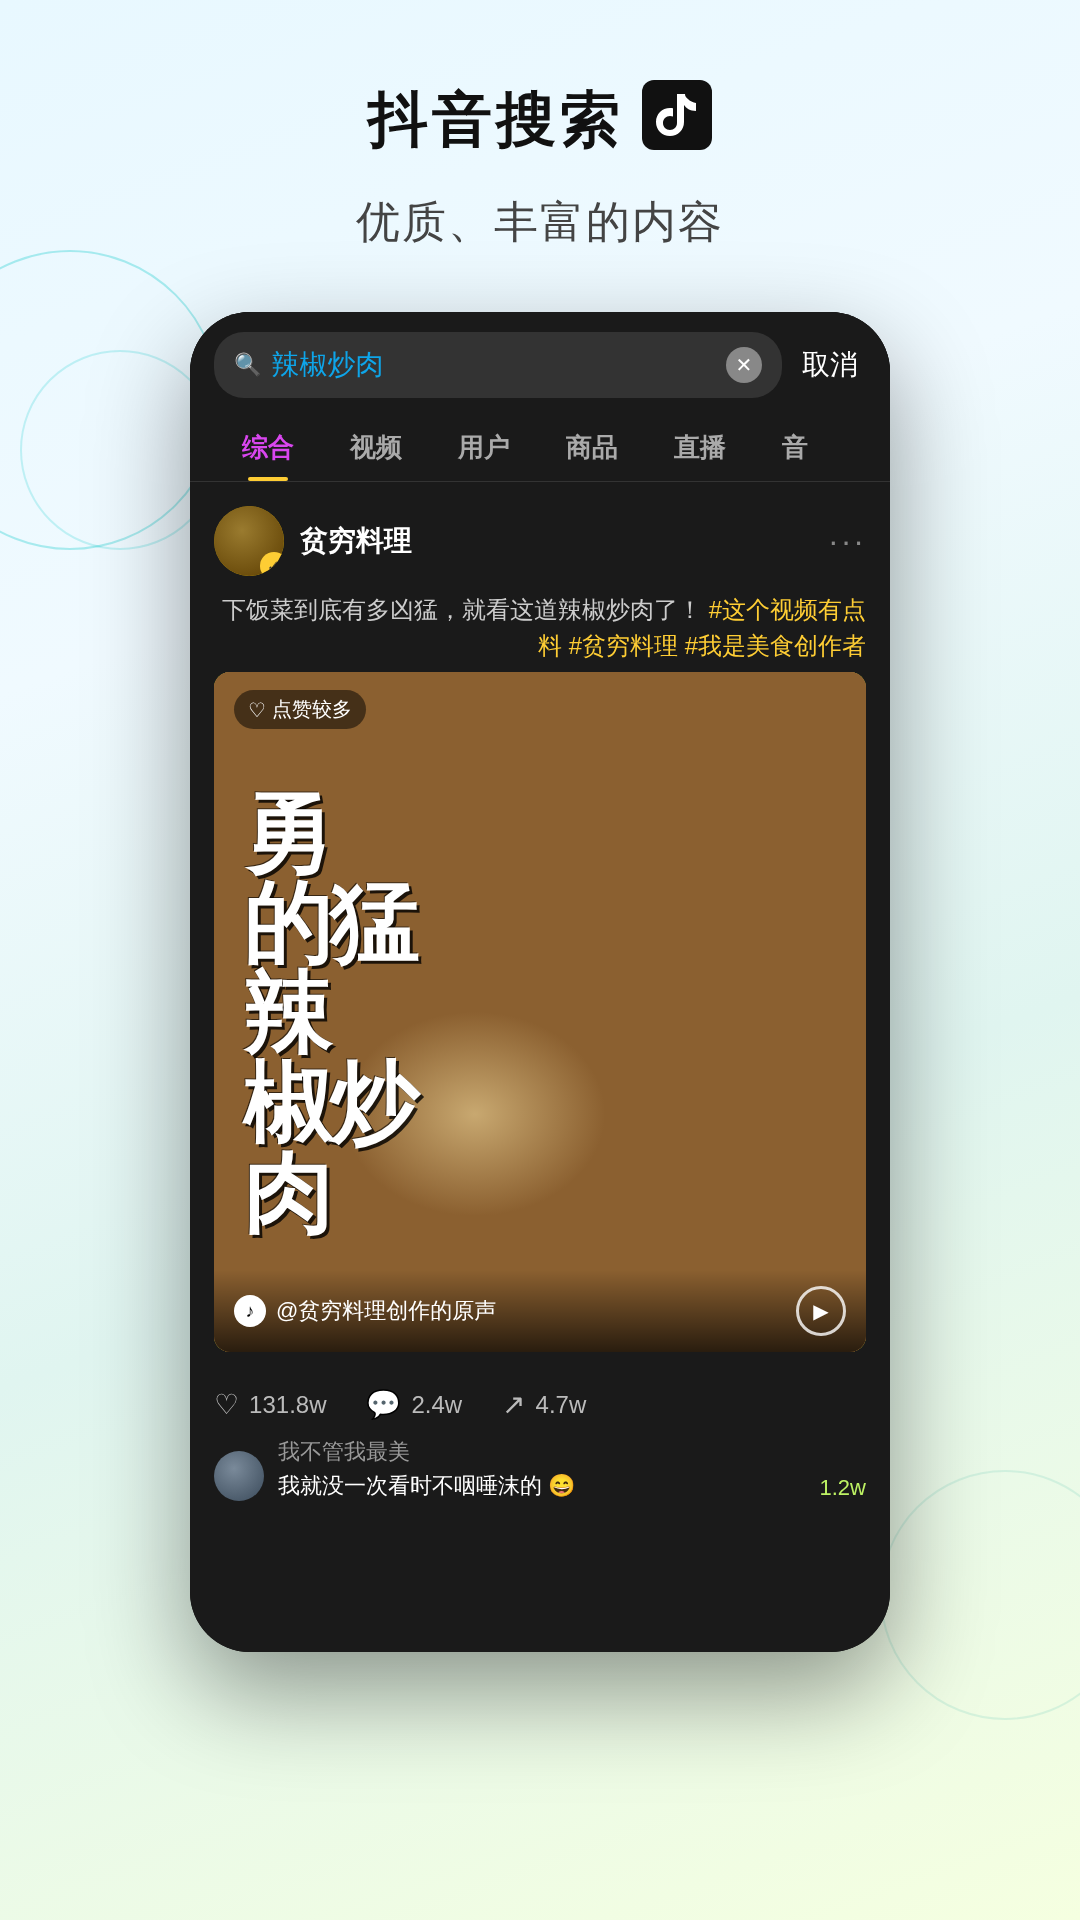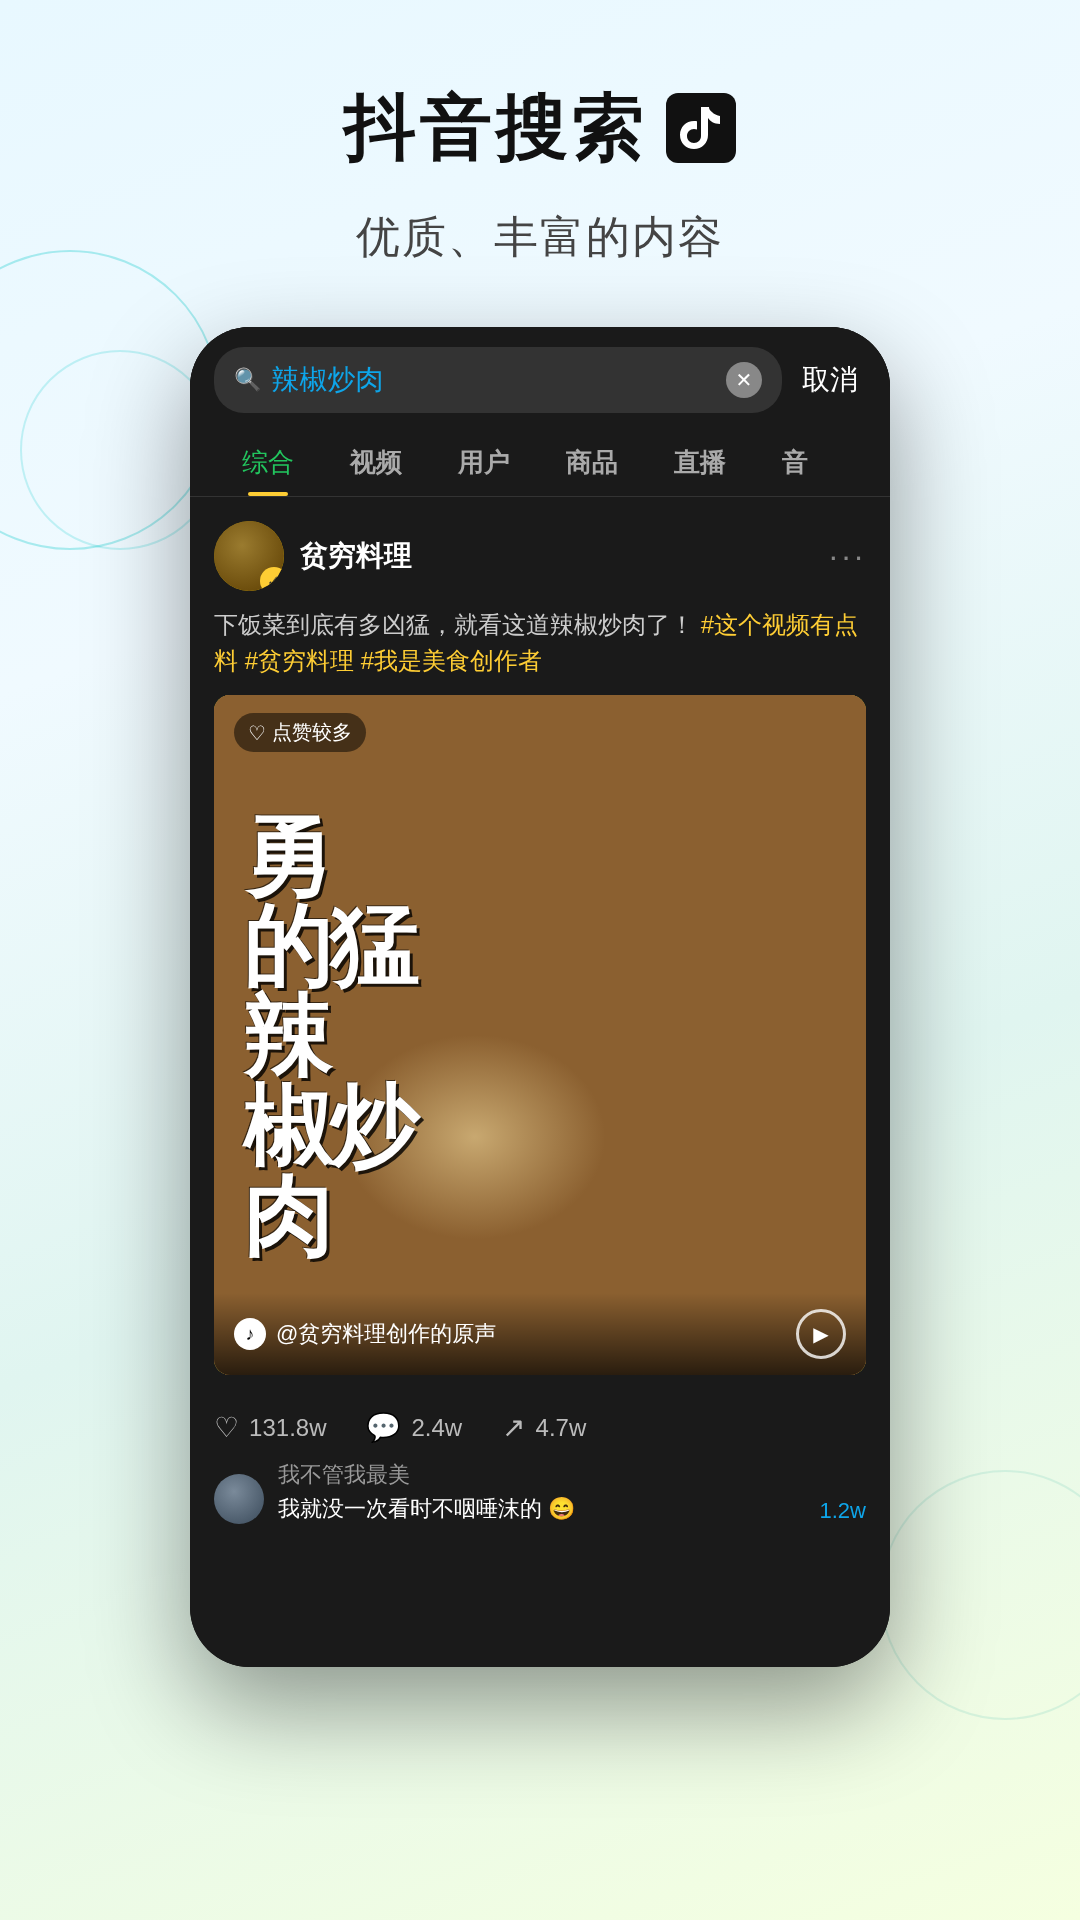--- a/index.html
+++ b/index.html
@@ -37,26 +37,25 @@
 
     .header-section {
       text-align: center;
       padding-top: 80px;
       padding-bottom: 40px;
       position: relative;
       z-index: 2;
     }
 
     .main-title {
-      font-size: 72px;
+      font-size: 60px;
       font-weight: 900;
       color: #111;
       letter-spacing: 4px;
       display: flex;
-      align-items: center;
       justify-content: center;
       gap: 8px;
     }
 
     .tiktok-logo {
       width: 70px; height: 70px;
       background: #111;
       border-radius: 12px;
       display: inline-flex;
       align-items: center;
@@ -159,22 +158,22 @@
     }
 
     .tab-item {
       padding: 16px 28px;
       color: #aaa;
       font-size: 26px;
       position: relative;
       font-weight: bold;
     }
     .tab-item.active {
-      color: #22c55e;
-      font-weight: 400;
+      color: #d946ef;
+      font-weight: 700;
     }
     .tab-item.active::after {
       content: '';
       position: absolute;
       bottom: 0; left: 50%;
       transform: translateX(-50%);
       width: 40px; height: 4px;
       background: #FECD34;
       border-radius: 2px;
     }
@@ -230,21 +229,22 @@
       color: #888;
       font-size: 32px;
       letter-spacing: 2px;
     }
 
     
     .post-text {
       color: #ccc;
       font-size: 24px;
       line-height: 1.5;
-      margin-bottom: 16px;
+      margin-bottom: 8px;
+      text-align: right;
     }
     .post-tag {
       color: #FECD34;
     }
 
     
     .video-thumb {
       width: 100%;
       height: 680px;
       border-radius: 16px;
@@ -402,21 +402,21 @@
       font-size: 22px;
       margin-bottom: 4px;
     }
 
     .comment-text {
       color: #ffffff;
       font-size: 22px;
     }
 
     .comment-count {
-      color: #0ea5e9;
+      color: #bef264;
       font-size: 22px;
     }
 
   </style>
 </head>
 <body>
 
 <div class="bg-circle-1"></div>
 <div class="bg-circle-2"></div>
 <div class="bg-circle-3"></div>

